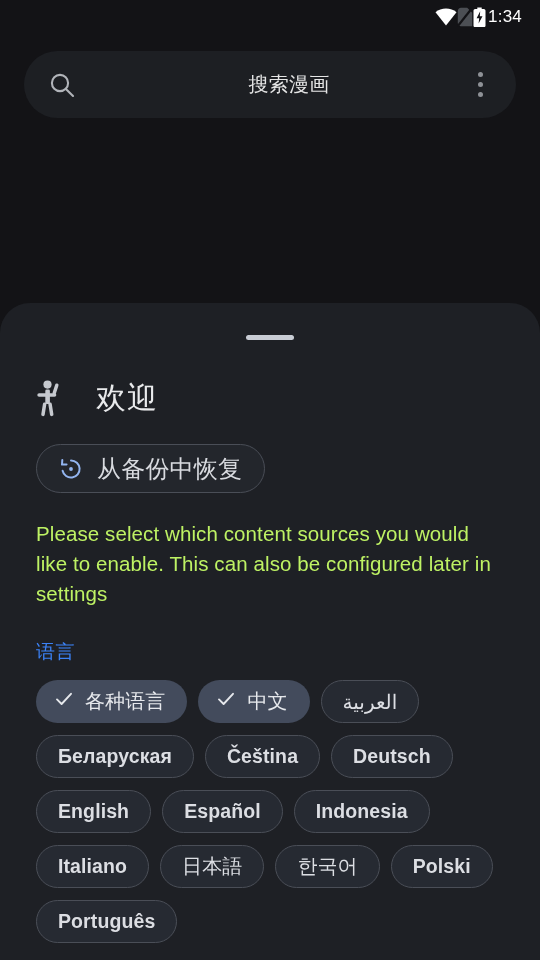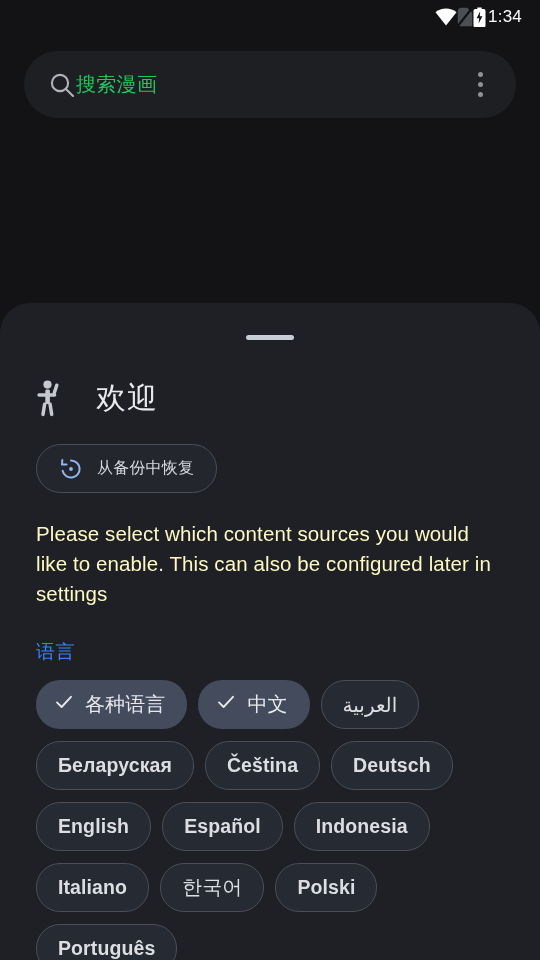--- a/index.html
+++ b/index.html
@@ -24,22 +24,22 @@
   }
 
   
   .search-bar {
     position:absolute; top:51px; left:24px; right:24px; height:67px;
     background:#1d1f23; border-radius:34px;
     display:flex; align-items:center; padding:0 22px 0 24px;
   }
   .search-icon { width:28px; height:28px; flex:0 0 auto; }
   .search-placeholder {
-    flex:1 1 auto; 
-    color:#22c55e; font-size:20px; letter-spacing:.3px;
+    flex:1 1 auto; margin-left:36px;
+    color:#e5e5e5; font-size:20px; letter-spacing:.3px;text-align:center;
   }
   .overflow-icon {
     width:28px; height:28px; flex:0 0 auto;
     display:flex; flex-direction:column; align-items:center; justify-content:center; gap:5px;
   }
   .overflow-icon i { display:block; width:5px; height:5px; border-radius:50%; background:#8e9196; }
 
   
   .sheet {
     position:absolute; left:0; right:0; top:303px; bottom:0;
@@ -59,34 +59,34 @@
 
   .action-row { display:flex; gap:13px; margin-top:25px; }
   .action-btn {
     display:flex; align-items:center; gap:14px;
     height:49px; padding:0 22px;
     border:1px solid #4a4e57; border-radius:25px;
     background:#23262c;
   }
   .action-btn .btn-icon { width:24px; height:24px; flex:0 0 auto; }
   .action-btn .btn-label { color:#dfe1e5; font-size:19px; font-weight:700; letter-spacing:.2px; white-space:nowrap; }
-  .action-btn.cn .btn-label { font-weight:400; font-size:16px; color:#d8dadf; }
+  .action-btn.cn .btn-label { font-weight:400; font-size:24px; color:#d8dadf; }
 
   .description {
     margin-top:26px;
-    color:#fef9c3; font-size:20.5px; line-height:30px; letter-spacing:.1px;
+    color:#bef264; font-size:20.5px; line-height:30px; letter-spacing:.1px;
     max-width:470px;
   }
 
   .section-label { margin-top:30px; color:#3b82f6; font-size:19px; letter-spacing:.5px; }
 
   .chip-grid { margin-top:15px; display:flex; flex-wrap:wrap; gap:12px 11px; }
   .chip {
     display:inline-flex; align-items:center; gap:11px;
-    height:49px; padding:0 21px;
+    height:43px; padding:0 21px;
     border-radius:24px;
     border:1px solid #4a4e57;
     background:#262a32;
     color:#dcdee3; font-size:19.5px; font-weight:700; letter-spacing:.1px;
     white-space:nowrap;
   }
   .chip.cjk { font-weight:400; font-size:20px; }
   .chip.selected {
     background:#434b5c; border-color:transparent; color:#e6e8ec;
     padding:0 21px 0 17px;
@@ -200,20 +200,23 @@
         <div class="chip">
           <span>Español</span>
         </div>
         <div class="chip">
           <span>Indonesia</span>
         </div>
         <div class="chip">
           <span>Italiano</span>
         </div>
         <div class="chip cjk">
+          <span>日本語</span>
+        </div>
+        <div class="chip cjk">
           <span>한국어</span>
         </div>
         <div class="chip">
           <span>Polski</span>
         </div>
         <div class="chip">
           <span>Português</span>
         </div>
       </div>
 

